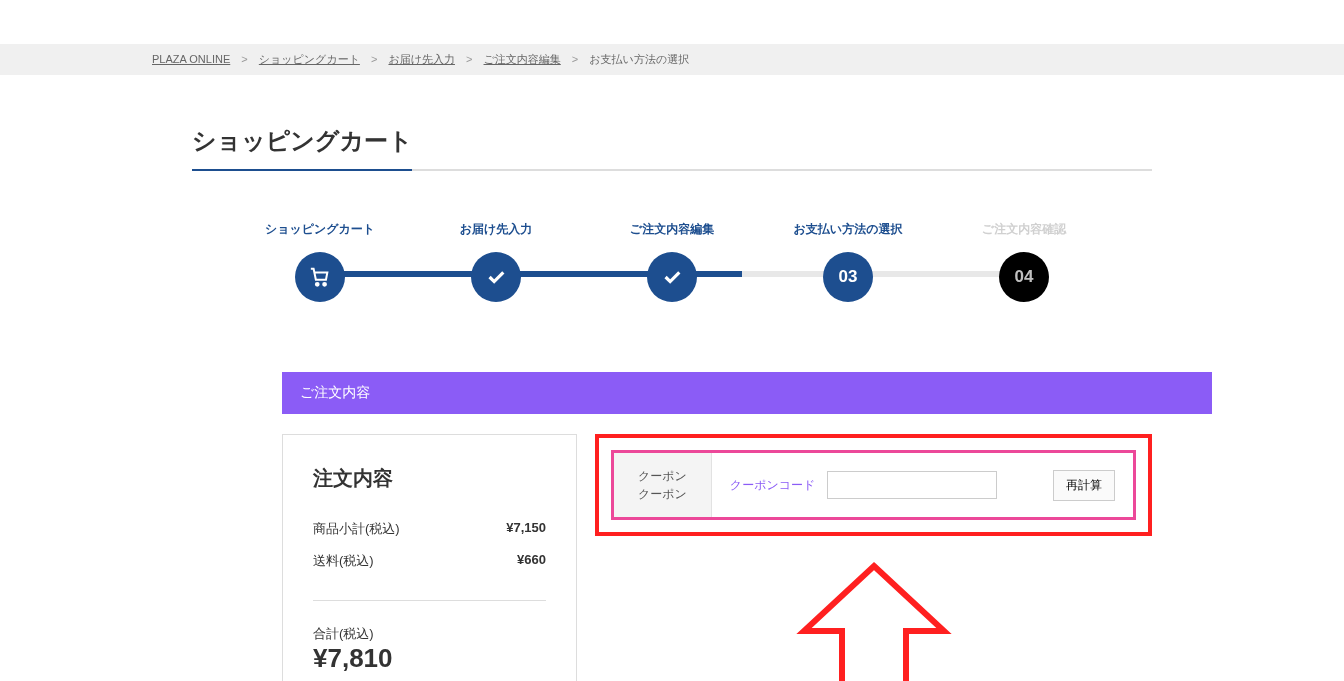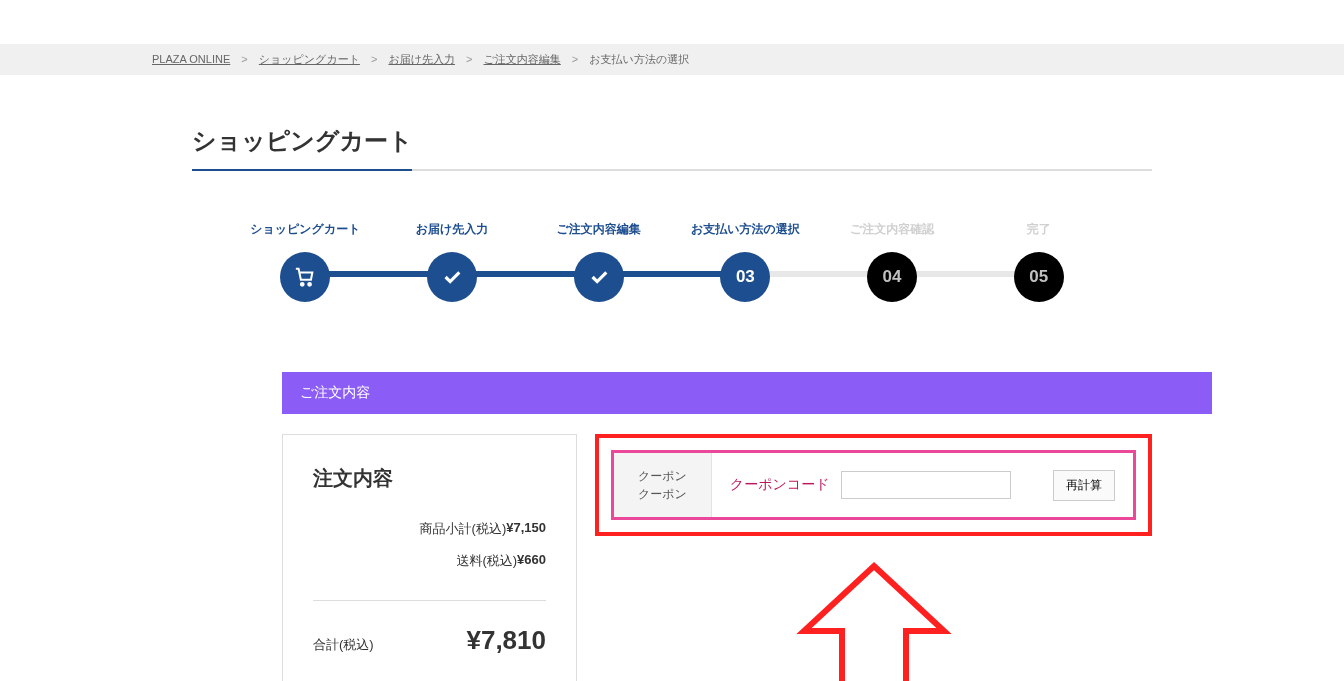--- a/index.html
+++ b/index.html
@@ -28,33 +28,33 @@
     .step-connector { position: absolute; top: 50px; height: 6px; z-index: 1; }
     .step-connector.done { background: #1d4e8f; }
     .step-connector.future { background: #e8e8e8; }
     
     .main-row { display: flex; gap: 0; margin-bottom: 40px; align-items: flex-start; }
     
     .section-header { background: #8b5cf6; color: #fff; padding: 12px 18px; font-size: 14px; margin: 0 0 20px 90px; width: 930px; }
     
     .order-panel { border: 1px solid #ddd; padding: 30px 30px 34px; width: 400px; margin-left: 90px; }
     .order-title { font-size: 20px; font-weight: 600; margin-bottom: 28px; }
-    .order-row { display: flex; justify-content: flex-end; font-size: 13px; margin-bottom: 14px; }
+    .order-row { display: flex; justify-content: space-between; font-size: 13px; margin-bottom: 14px; }
     .order-row .val { font-weight: 600; }
     .order-divider { border: none; border-top: 1px solid #ddd; margin: 30px 0 24px; }
-    .order-total { display: flex; justify-content: space-between; align-items: baseline; }
+    .order-total { display: flex; justify-content: space-between; align-items: baseline; flex-direction: column; }
     .order-total .lbl { font-size: 13px; }
     .order-total .val { font-size: 26px; font-weight: 700; }
     
     .coupon-area { position: relative; margin-left: 18px; }
     .coupon-highlight { border: 4px solid #ff2020; padding: 12px; width: 557px; }
     .coupon-box { border: 3px solid #ec4899; display: flex; align-items: stretch; background: #fff; }
     .coupon-tab { background: #f4f4f4; border-right: 1px solid #e2e2e2; padding: 14px 24px; font-size: 12px; color: #555; text-align: center; line-height: 1.5; }
     .coupon-body { display: flex; align-items: center; gap: 12px; padding: 14px 18px; flex: 1; }
-    .coupon-label { font-size: 14px; color: #be185d; }
+    .coupon-label { font-size: 12px; color: #8b5cf6; }
     .coupon-input { border: 1px solid #ccc; height: 28px; width: 170px; padding: 0 6px; font-size: 12px; }
     .coupon-btn { border: 1px solid #ccc; background: #fafafa; padding: 6px 12px; font-size: 12px; margin-left: auto; cursor: pointer; }
     
     .arrow-annot { width: 180px; height: 150px; margin: 20px auto 0; display: block; }
     
     .checkmark-svg { width: 22px; height: 22px; }
     .cart-svg { width: 22px; height: 22px; }
   </style>
 </head>
 <body>
@@ -116,24 +116,20 @@
       <div class="step current">
         <div class="step-label">お支払い方法の選択</div>
         <div class="step-circle">03</div>
       </div>
 
       <div class="step future">
         <div class="step-label">ご注文内容確認</div>
         <div class="step-circle">04</div>
       </div>
 
-      <div class="step future">
-        <div class="step-label">完了</div>
-        <div class="step-circle">05</div>
-      </div>
     </div>
   </div>
 
   <div class="section-header">ご注文内容</div>
 
   <div class="main-row">
     <div class="order-panel">
       <div class="order-title">注文内容</div>
       <div class="order-row">
         <span>商品小計(税込)</span>

